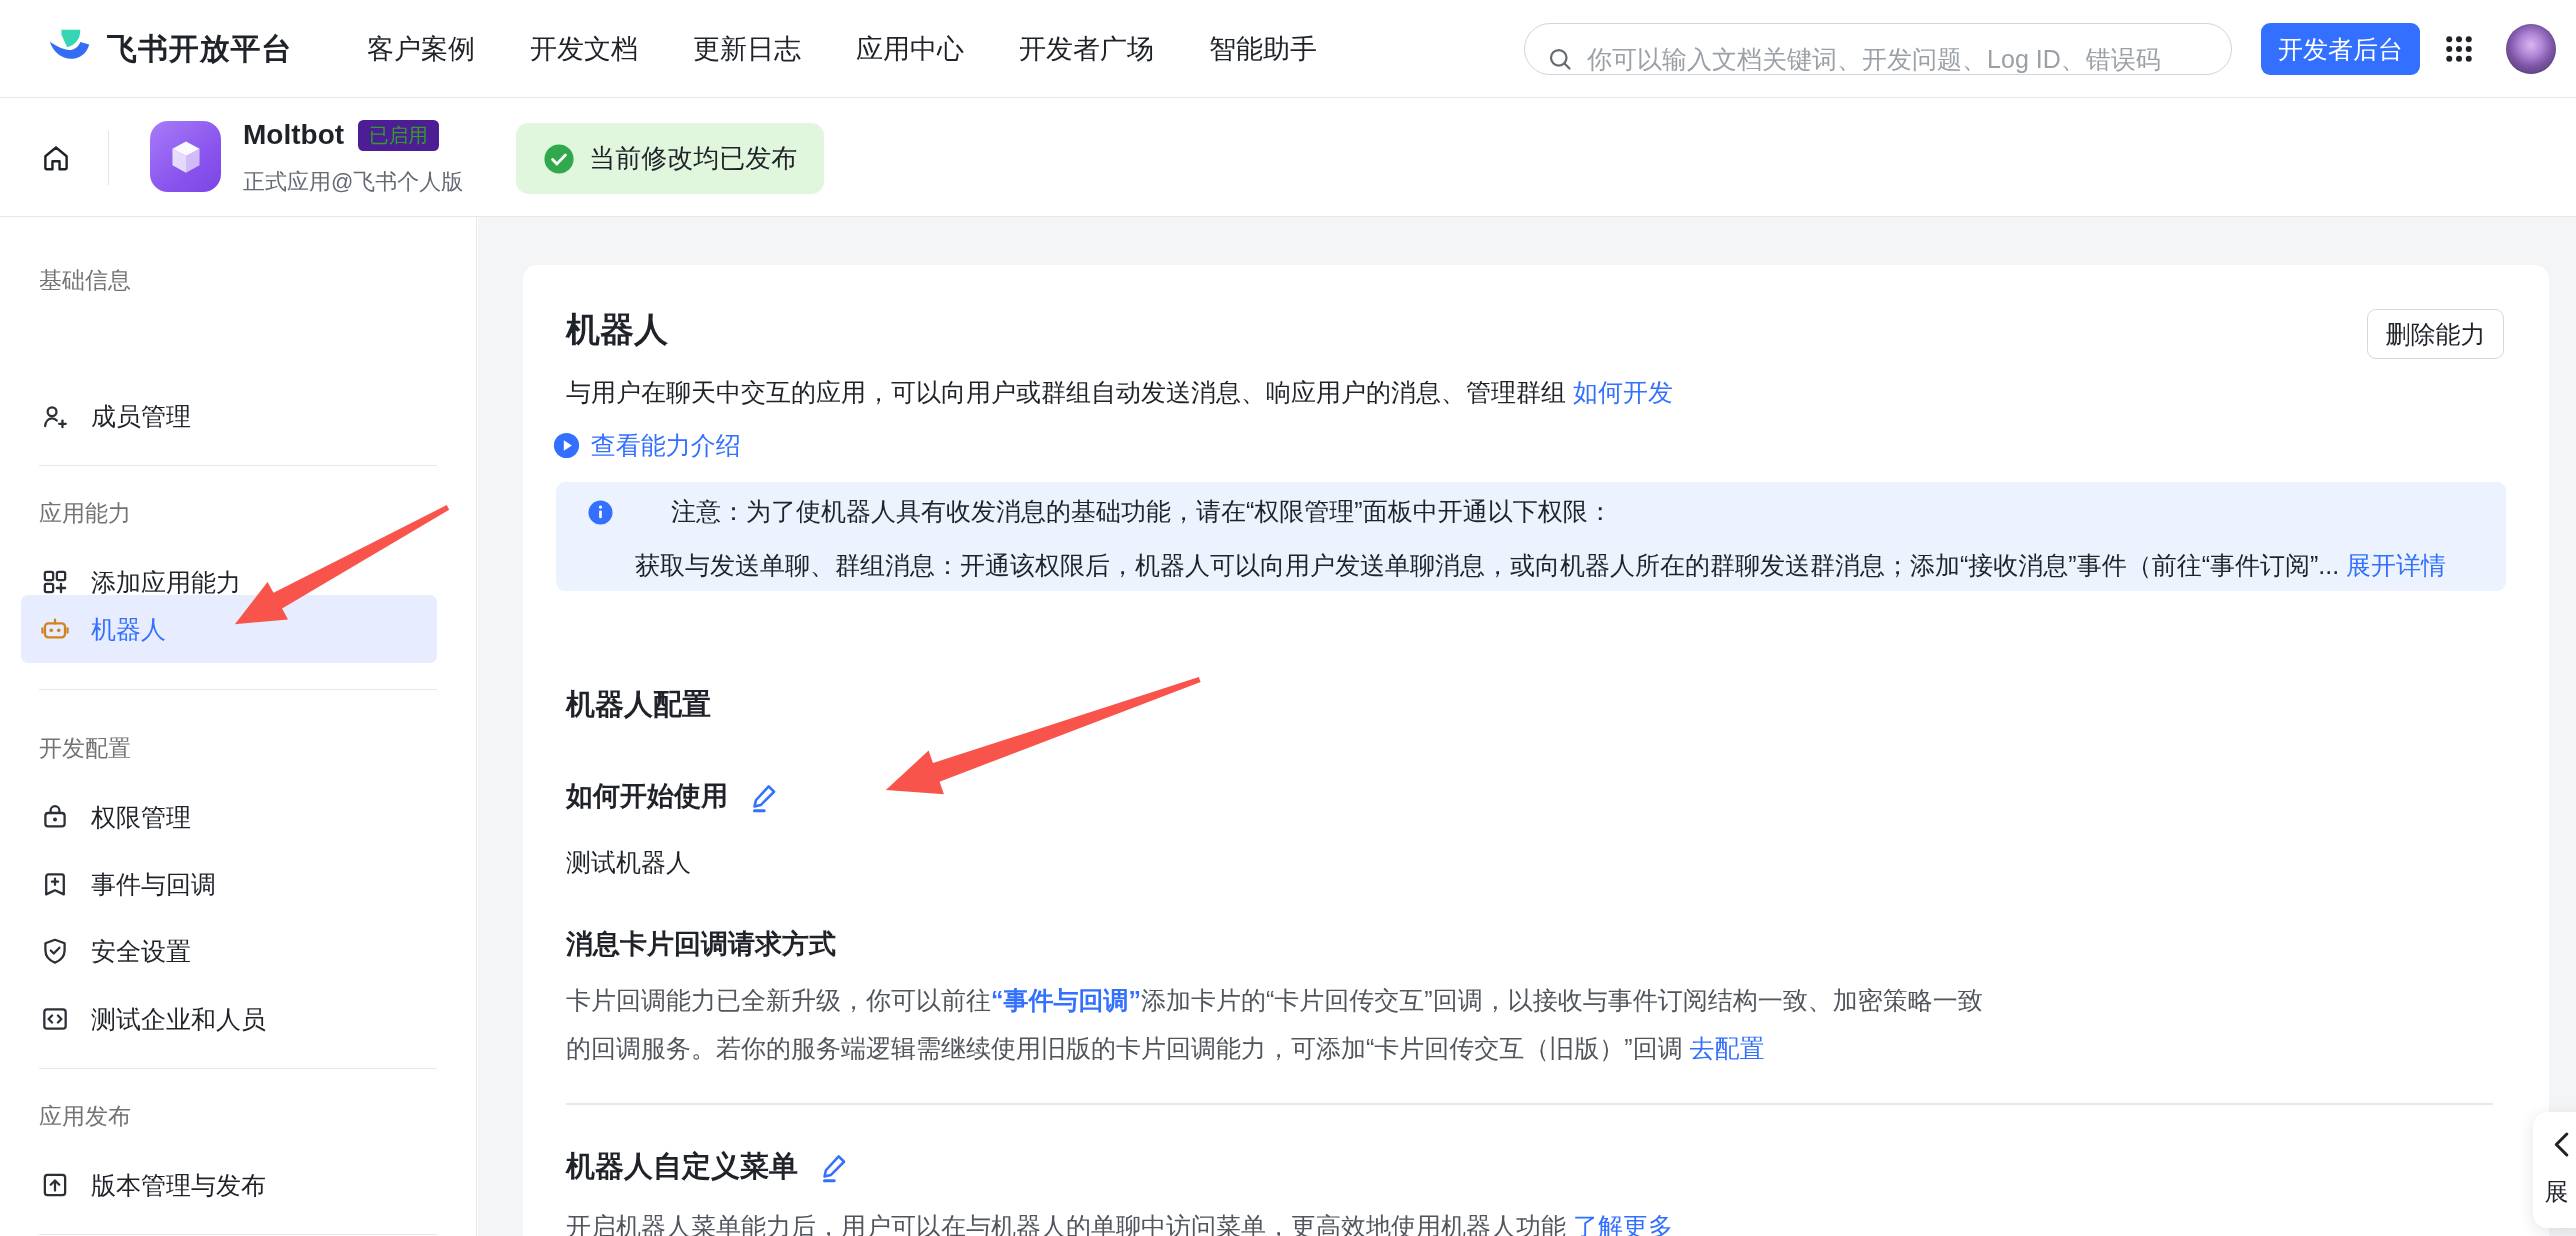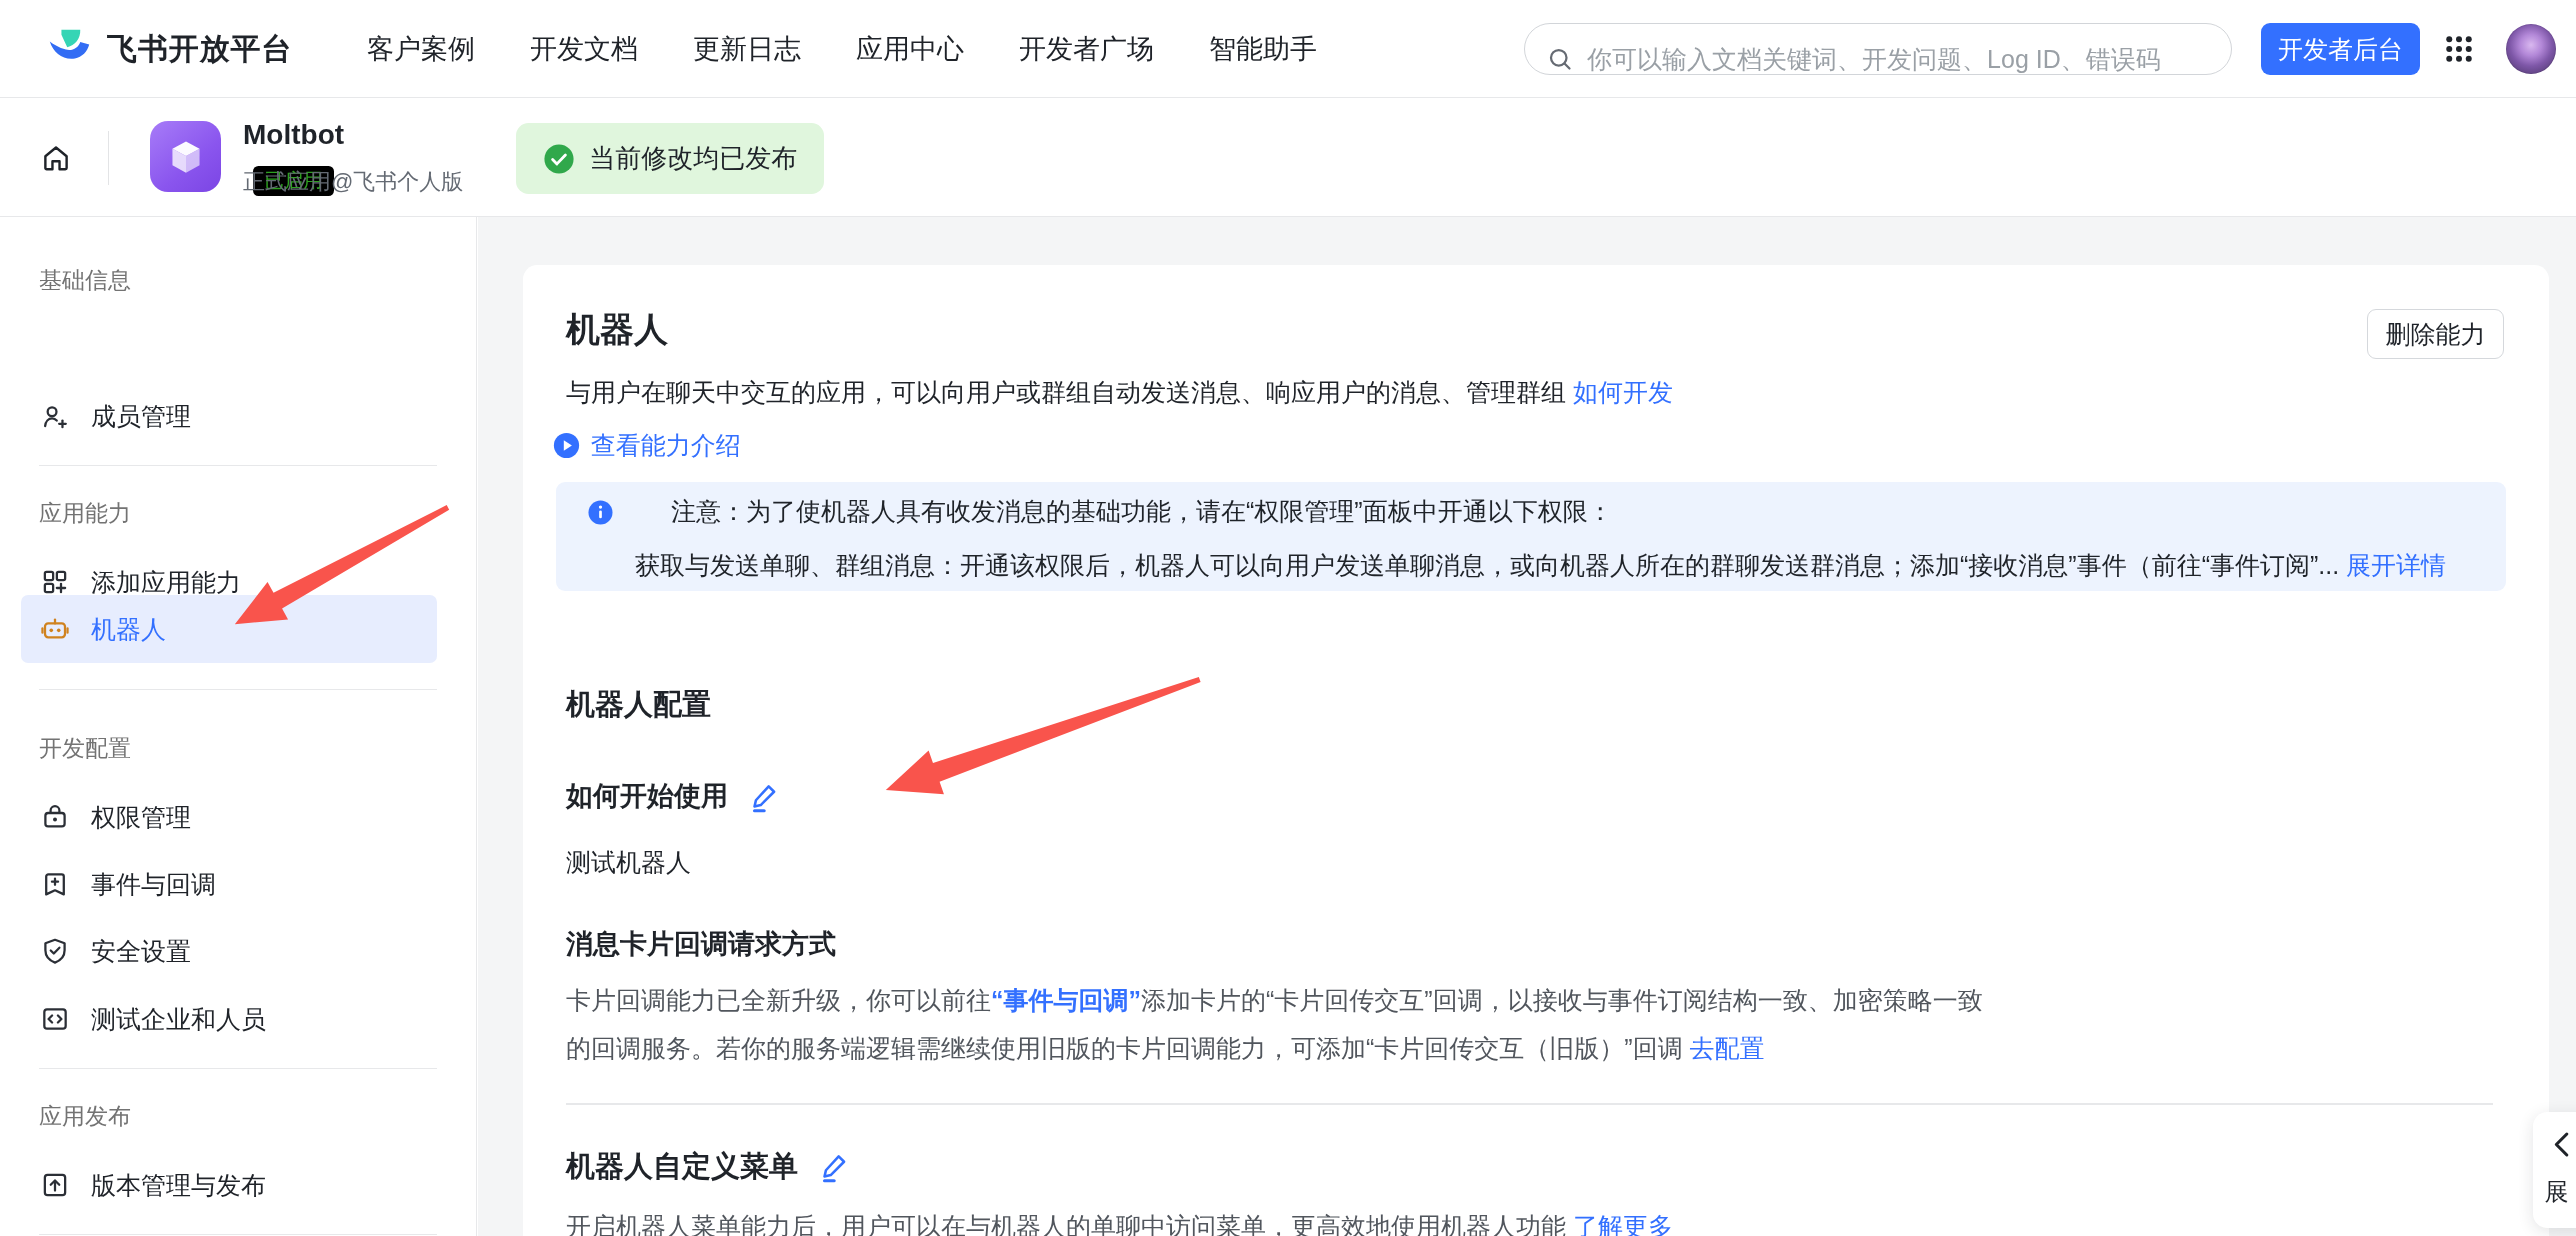--- a/index.html
+++ b/index.html
@@ -24,23 +24,23 @@
   .grid-btn{position:absolute;left:2441px;top:31px;width:36px;height:36px;cursor:pointer;}
   .avatar{position:absolute;left:2506px;top:24px;width:50px;height:50px;border-radius:50%;cursor:pointer;
     background:radial-gradient(circle at 50% 42%,#d9b8ef 0%,#b388d8 28%,#7e57a8 55%,#43305e 100%);
     box-shadow:inset 0 0 0 0.9px rgba(0,0,0,.08);}
 
   
   .appbar{position:absolute;left:0;top:98px;width:2576px;height:119px;background:#fff;border-bottom:0.9px solid var(--border);z-index:4;}
   .home-btn{position:absolute;left:39px;top:43px;width:34px;height:34px;cursor:pointer;}
   .appbar-vdiv{position:absolute;left:108px;top:33px;width:0.9px;height:54px;background:#e3e4e6;}
   .app-icon{position:absolute;left:150px;top:23px;width:71px;height:71px;border-radius:18px;background:linear-gradient(140deg,#a77cf8 0%,#8a55ee 60%,#7b45e4 100%);display:flex;align-items:center;justify-content:center;}
-  .app-name-row{position:absolute;left:243px;top:21.4px;display:flex;align-items:center;gap:14.3px;flex-direction:column;}
+  .app-name-row{position:absolute;left:243px;top:21.4px;display:flex;align-items:center;gap:14.3px;}
   .app-name{font-size:28px;font-weight:700;}
-  .enabled-badge{font-size:19.6px;color:#2ea121;background:#000000;border-radius:5.4px;padding:3.6px 10.7px;line-height:1.2;}
+  .enabled-badge{font-size:19.6px;color:#2ea121;background:#4c1d95;border-radius:5.4px;padding:3.6px 10.7px;line-height:1.2;}
   .app-subtitle{position:absolute;left:243px;top:69px;font-size:22px;color:var(--gray);}
   .status-pill{position:absolute;left:516px;top:25px;height:71px;border-radius:12.5px;background:#e0f6dd;display:flex;align-items:center;gap:14.3px;padding:0 27px;font-size:26px;color:var(--text);}
 
   
   .sidebar{position:absolute;left:0;top:217px;width:477px;height:1020px;background:#fff;border-right:0.9px solid var(--border);z-index:3;}
   .side-header{position:absolute;left:39px;height:36px;line-height:36px;font-size:23px;color:#737373;}
   .side-row{position:absolute;left:21.4px;width:416px;height:68px;display:flex;align-items:center;gap:19.6px;padding-left:18px;border-radius:7.1px;cursor:pointer;}
   .side-row .lbl{font-size:25px;color:var(--text);white-space:nowrap;}
   .side-row.selected{background:#e7edfe;}
   .side-row.selected .lbl{color:var(--accent);}

